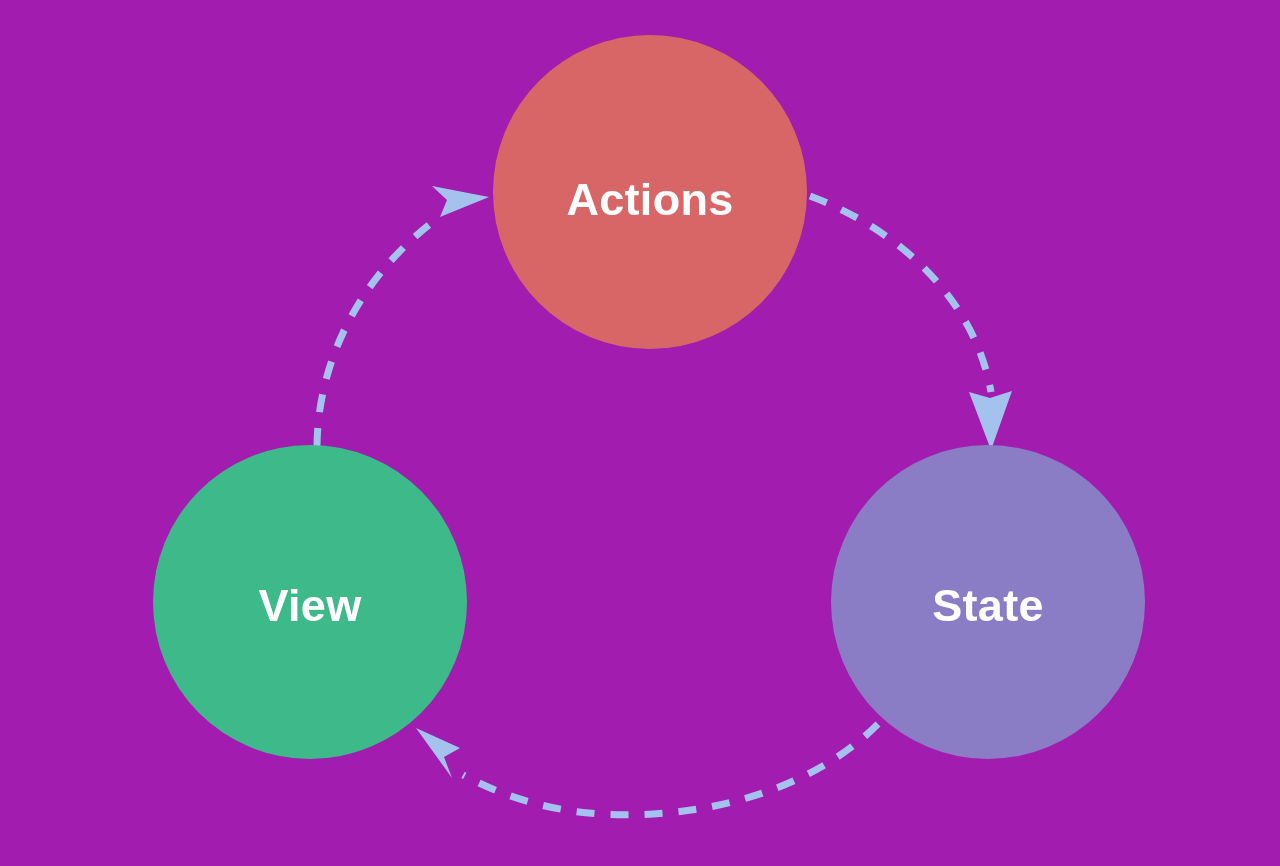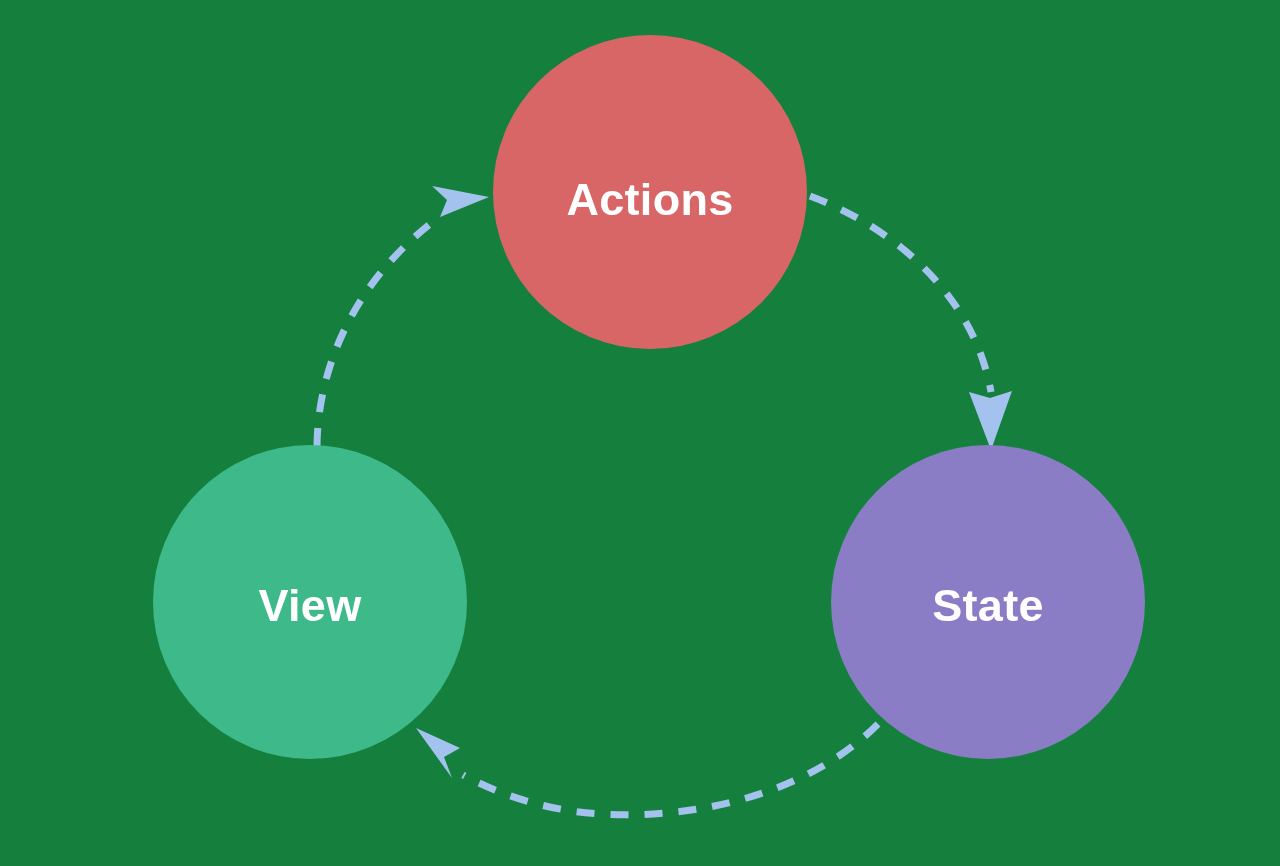--- a/index.html
+++ b/index.html
@@ -35,21 +35,21 @@
     text-anchor: middle;
     dominant-baseline: central;
     letter-spacing: 0.3px;
     -webkit-user-select: none;
     user-select: none;
   }
 </style>
 </head>
 <body>
 
-<div id="diagram-root" style="background: #15803d;">
+<div id="diagram-root" style="background: #a21caf;">
 
   <svg id="flow-svg" viewBox="0 0 1280 866" xmlns="http://www.w3.org/2000/svg">
 
     <g>
 
       <path id="edge-actions-state-path" d="M 810 196 C 900 230, 975 300, 991 392" fill="none" stroke="#a4c2ee" stroke-width="7" stroke-linecap="butt" stroke-dasharray="18 16"></path>
 
       <polygon points="991,450 969,392 990,398 1012,391" fill="#a4c2ee"></polygon>
 
       <path id="edge-state-view-path" d="M 878 724 C 810 792, 700 820, 600 814 C 540 810, 495 792, 463 775" fill="none" stroke="#a4c2ee" stroke-width="7" stroke-linecap="butt" stroke-dasharray="18 16"></path>

